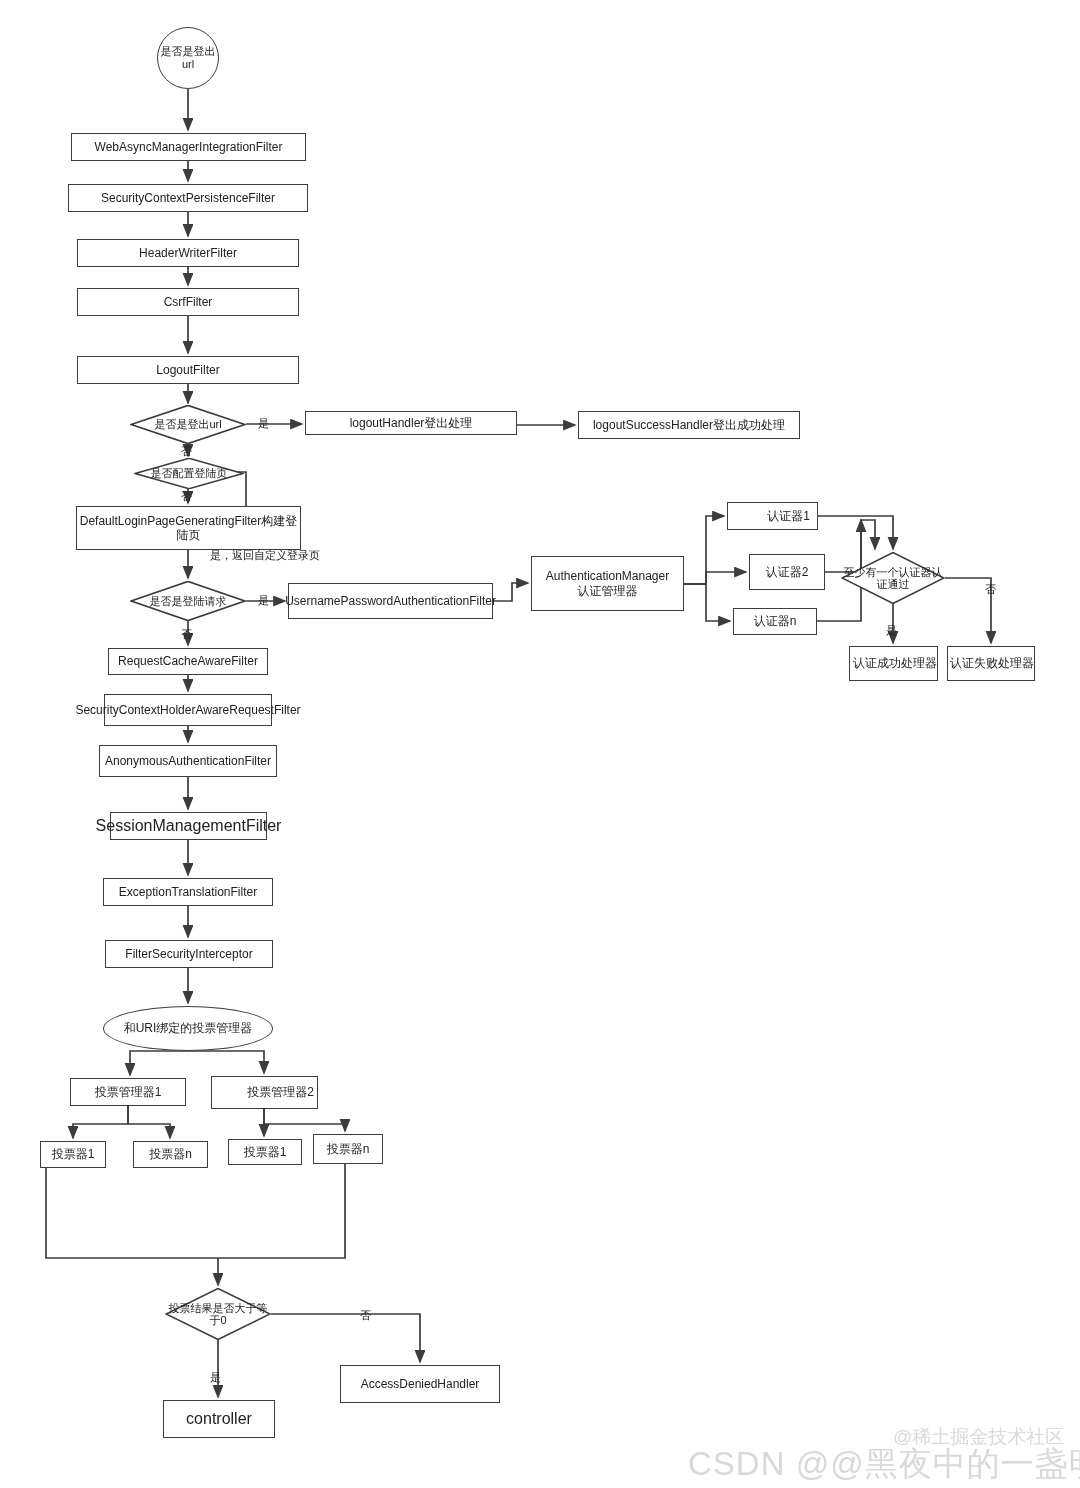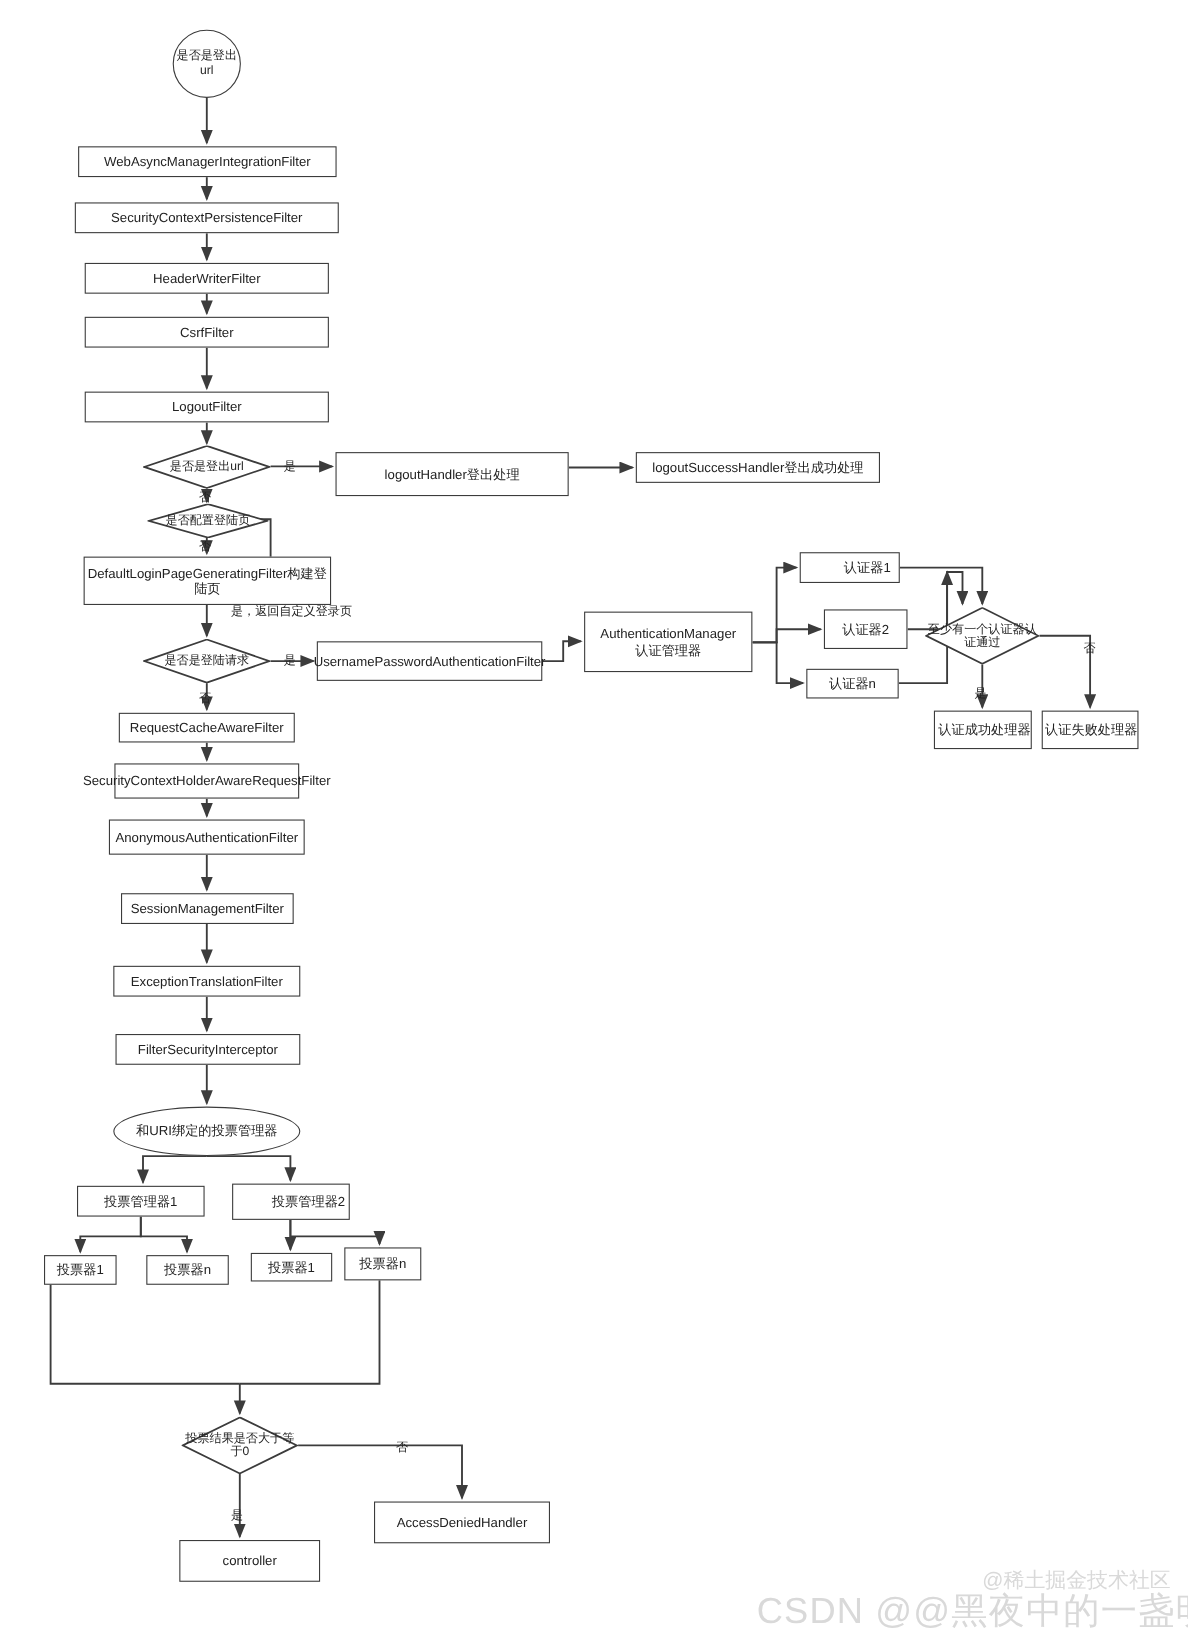--- a/index.html
+++ b/index.html
@@ -93,21 +93,21 @@
     </div>
     <div class="node rect" style="left: 77px; top: 356px; width: 222px; height: 28px; font-size: 12px;">
       <span style="white-space: pre-line;">LogoutFilter</span>
     </div>
     <div class="node diamond" style="left: 130px; top: 405px; width: 116px; height: 39px; font-size: 11px;">
       <svg class="diamond-shape" viewBox="0 0 100 100" preserveAspectRatio="none">
         <polygon points="50,1 99,50 50,99 1,50" fill="#ffffff" stroke="#3c3c3c" stroke-width="1.6" vector-effect="non-scaling-stroke"></polygon>
       </svg>
       <span class="diamond-label">是否是登出url</span>
     </div>
-    <div class="node rect" style="left: 305px; top: 411px; width: 212px; height: 40px; font-size: 12px; align-items: center;">
+    <div class="node rect" style="left: 305px; top: 411px; width: 212px; height: 24px; font-size: 12px; align-items: center;">
       <span style="white-space: pre-line;">logoutHandler登出处理</span>
     </div>
     <div class="node rect" style="left: 578px; top: 411px; width: 222px; height: 28px; font-size: 12px;">
       <span style="white-space: pre-line;">logoutSuccessHandler登出成功处理</span>
     </div>
     <div class="node diamond" style="left: 134px; top: 458px; width: 110px; height: 31px; font-size: 11px;">
       <svg class="diamond-shape" viewBox="0 0 100 100" preserveAspectRatio="none">
         <polygon points="50,1 99,50 50,99 1,50" fill="#ffffff" stroke="#3c3c3c" stroke-width="1.6" vector-effect="non-scaling-stroke"></polygon>
       </svg>
       <span class="diamond-label">是否配置登陆页</span>
@@ -151,21 +151,21 @@
     </div>
     <div class="node rect" style="left: 108px; top: 648px; width: 160px; height: 27px; font-size: 12px;">
       <span style="white-space: pre-line;">RequestCacheAwareFilter</span>
     </div>
     <div class="node rect" style="left: 104px; top: 694px; width: 168px; height: 32px; font-size: 12px;">
       <span style="white-space: pre-line;">SecurityContextHolderAwareRequestFilter</span>
     </div>
     <div class="node rect" style="left: 99px; top: 745px; width: 178px; height: 32px; font-size: 12px;">
       <span style="white-space: pre-line;">AnonymousAuthenticationFilter</span>
     </div>
-    <div class="node rect" style="left: 110px; top: 812px; width: 157px; height: 28px; font-size: 12px;">
+    <div class="node rect" style="left: 110px; top: 812px; width: 157px; height: 28px; font-size: 16px;">
       <span style="white-space: pre-line;">SessionManagementFilter</span>
     </div>
     <div class="node rect" style="left: 103px; top: 878px; width: 170px; height: 28px; font-size: 12px;">
       <span style="white-space: pre-line;">ExceptionTranslationFilter</span>
     </div>
     <div class="node rect" style="left: 105px; top: 940px; width: 168px; height: 28px; font-size: 12px;">
       <span style="white-space: pre-line;">FilterSecurityInterceptor</span>
     </div>
     <div class="node ellipse" style="left: 103px; top: 1006px; width: 170px; height: 45px; font-size: 12px;">
       <span style="white-space: pre-line;">和URI绑定的投票管理器</span>
@@ -190,21 +190,21 @@
     </div>
     <div class="node diamond" style="left: 165px; top: 1288px; width: 106px; height: 52px; font-size: 11px;">
       <svg class="diamond-shape" viewBox="0 0 100 100" preserveAspectRatio="none">
         <polygon points="50,1 99,50 50,99 1,50" fill="#ffffff" stroke="#3c3c3c" stroke-width="1.6" vector-effect="non-scaling-stroke"></polygon>
       </svg>
       <span class="diamond-label">投票结果是否大于等于0</span>
     </div>
     <div class="node rect" style="left: 340px; top: 1365px; width: 160px; height: 38px; font-size: 12px;">
       <span style="white-space: pre-line;">AccessDeniedHandler</span>
     </div>
-    <div class="node rect" style="left: 163px; top: 1400px; width: 128px; height: 38px; font-size: 12px;">
+    <div class="node rect" style="left: 163px; top: 1400px; width: 112px; height: 38px; font-size: 16px;">
       <span style="white-space: pre-line;">controller</span>
     </div>
     <div class="elabel" style="left: 258px; top: 416px; font-size: 11px;">是</div>
     <div class="elabel" style="left: 181px; top: 444px; font-size: 11px;">否</div>
     <div class="elabel" style="left: 181px; top: 489px; font-size: 11px;">否</div>
     <div class="elabel" style="left: 210px; top: 548px; font-size: 11px;">是，返回自定义登录页</div>
     <div class="elabel" style="left: 258px; top: 593px; font-size: 11px;">是</div>
     <div class="elabel" style="left: 181px; top: 627px; font-size: 11px;">否</div>
     <div class="elabel" style="left: 985px; top: 582px; font-size: 11px;">否</div>
     <div class="elabel" style="left: 886px; top: 623px; font-size: 11px;">是</div>

